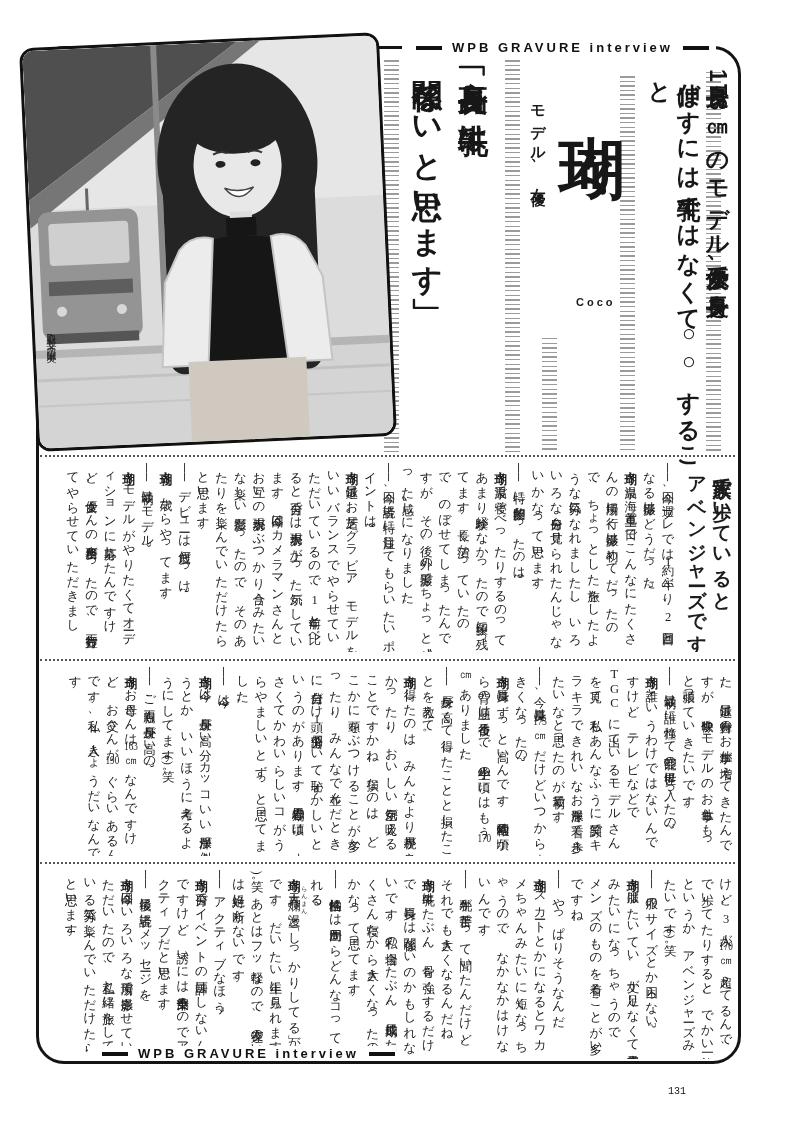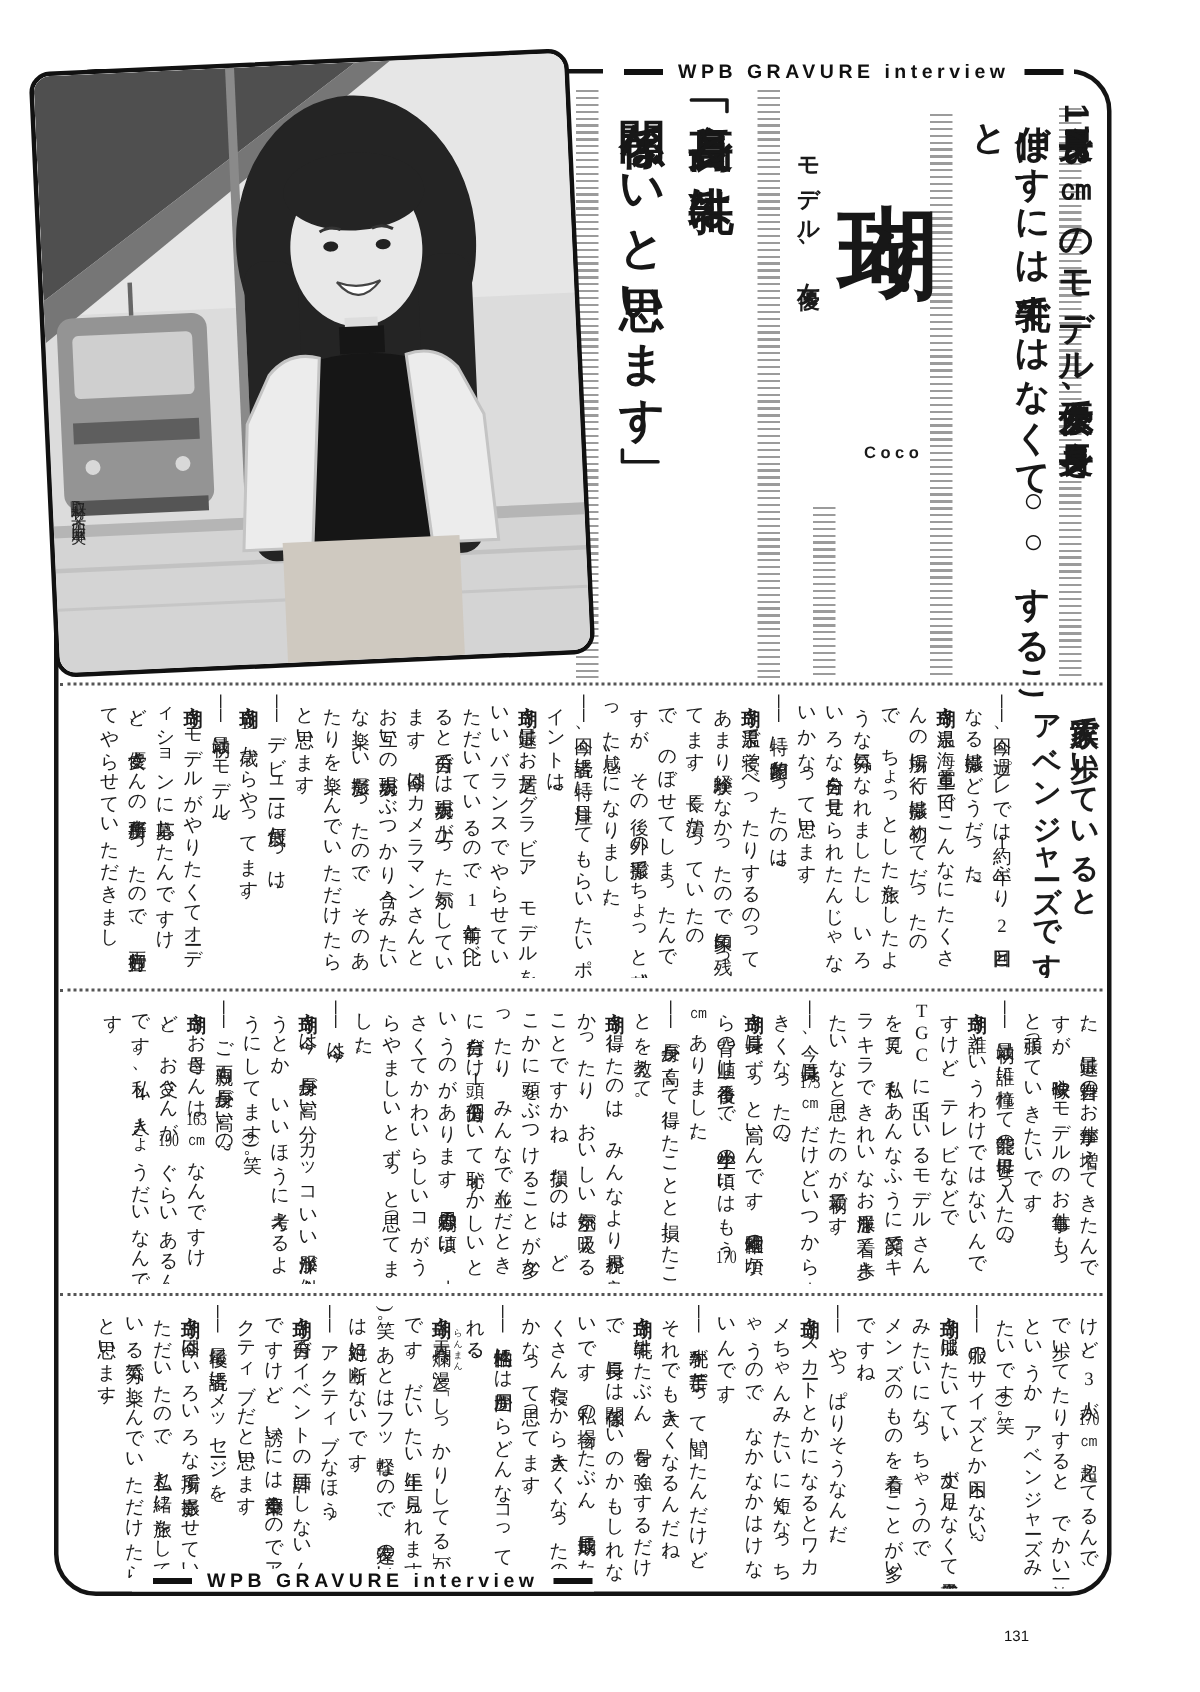--- a/index.html
+++ b/index.html
@@ -54,21 +54,21 @@
   .q,.ans,.cont{display:block;}
   .spk{font-family:"Liberation Sans",sans-serif;font-weight:bold;letter-spacing:0;}
   .tcy{text-combine-upright:all;}
   .up{text-orientation:upright;}
   ruby rt{font-size:6px;}
 
   
   .url{position:absolute;top:1080px;right:30px;z-index:3;
     font-family:"Liberation Sans",sans-serif;font-weight:800;font-size:28px;letter-spacing:0;}
   .pagenum{position:absolute;top:1086px;right:114px;z-index:2;font-size:10px;color:#111;
-    font-family:Liberation Sans, sans-serif;}
+    font-family:Liberation Mono, monospace;}
 </style>
 </head>
 <body>
 
 <div class="page">
 
   <div class="frame"></div>
 
   <div class="rail-label toplabel">WPB GRAVURE interview</div>
 

